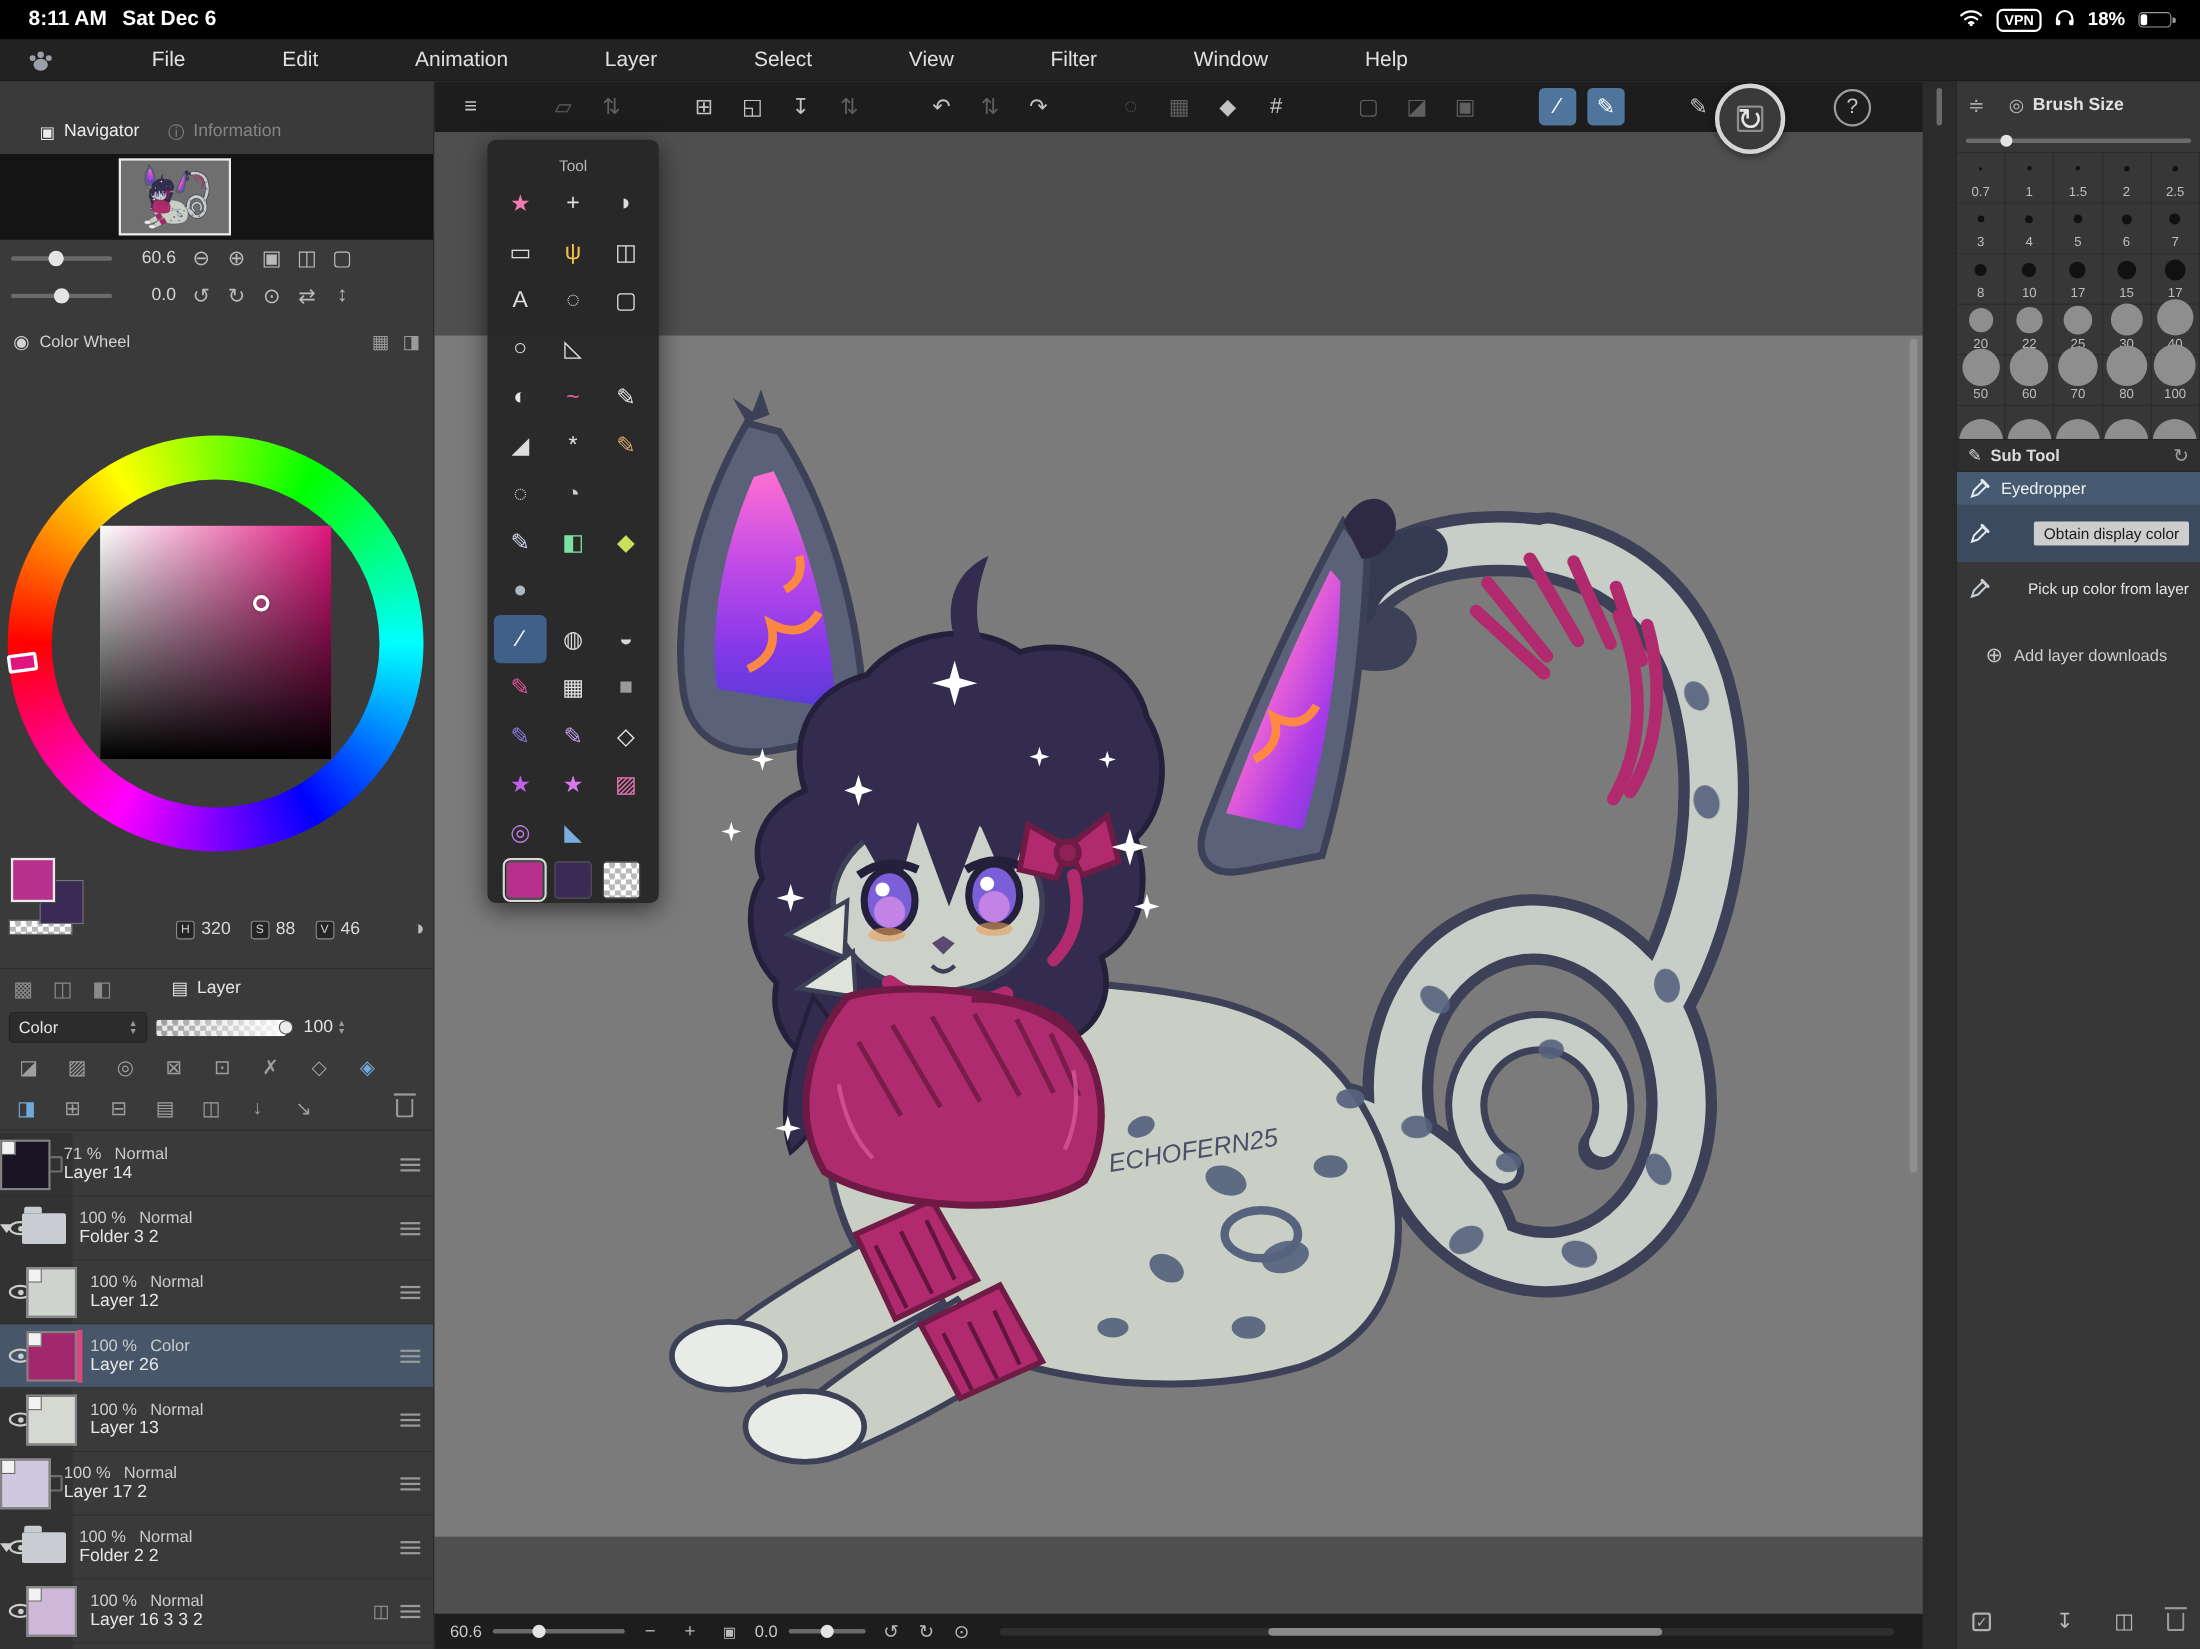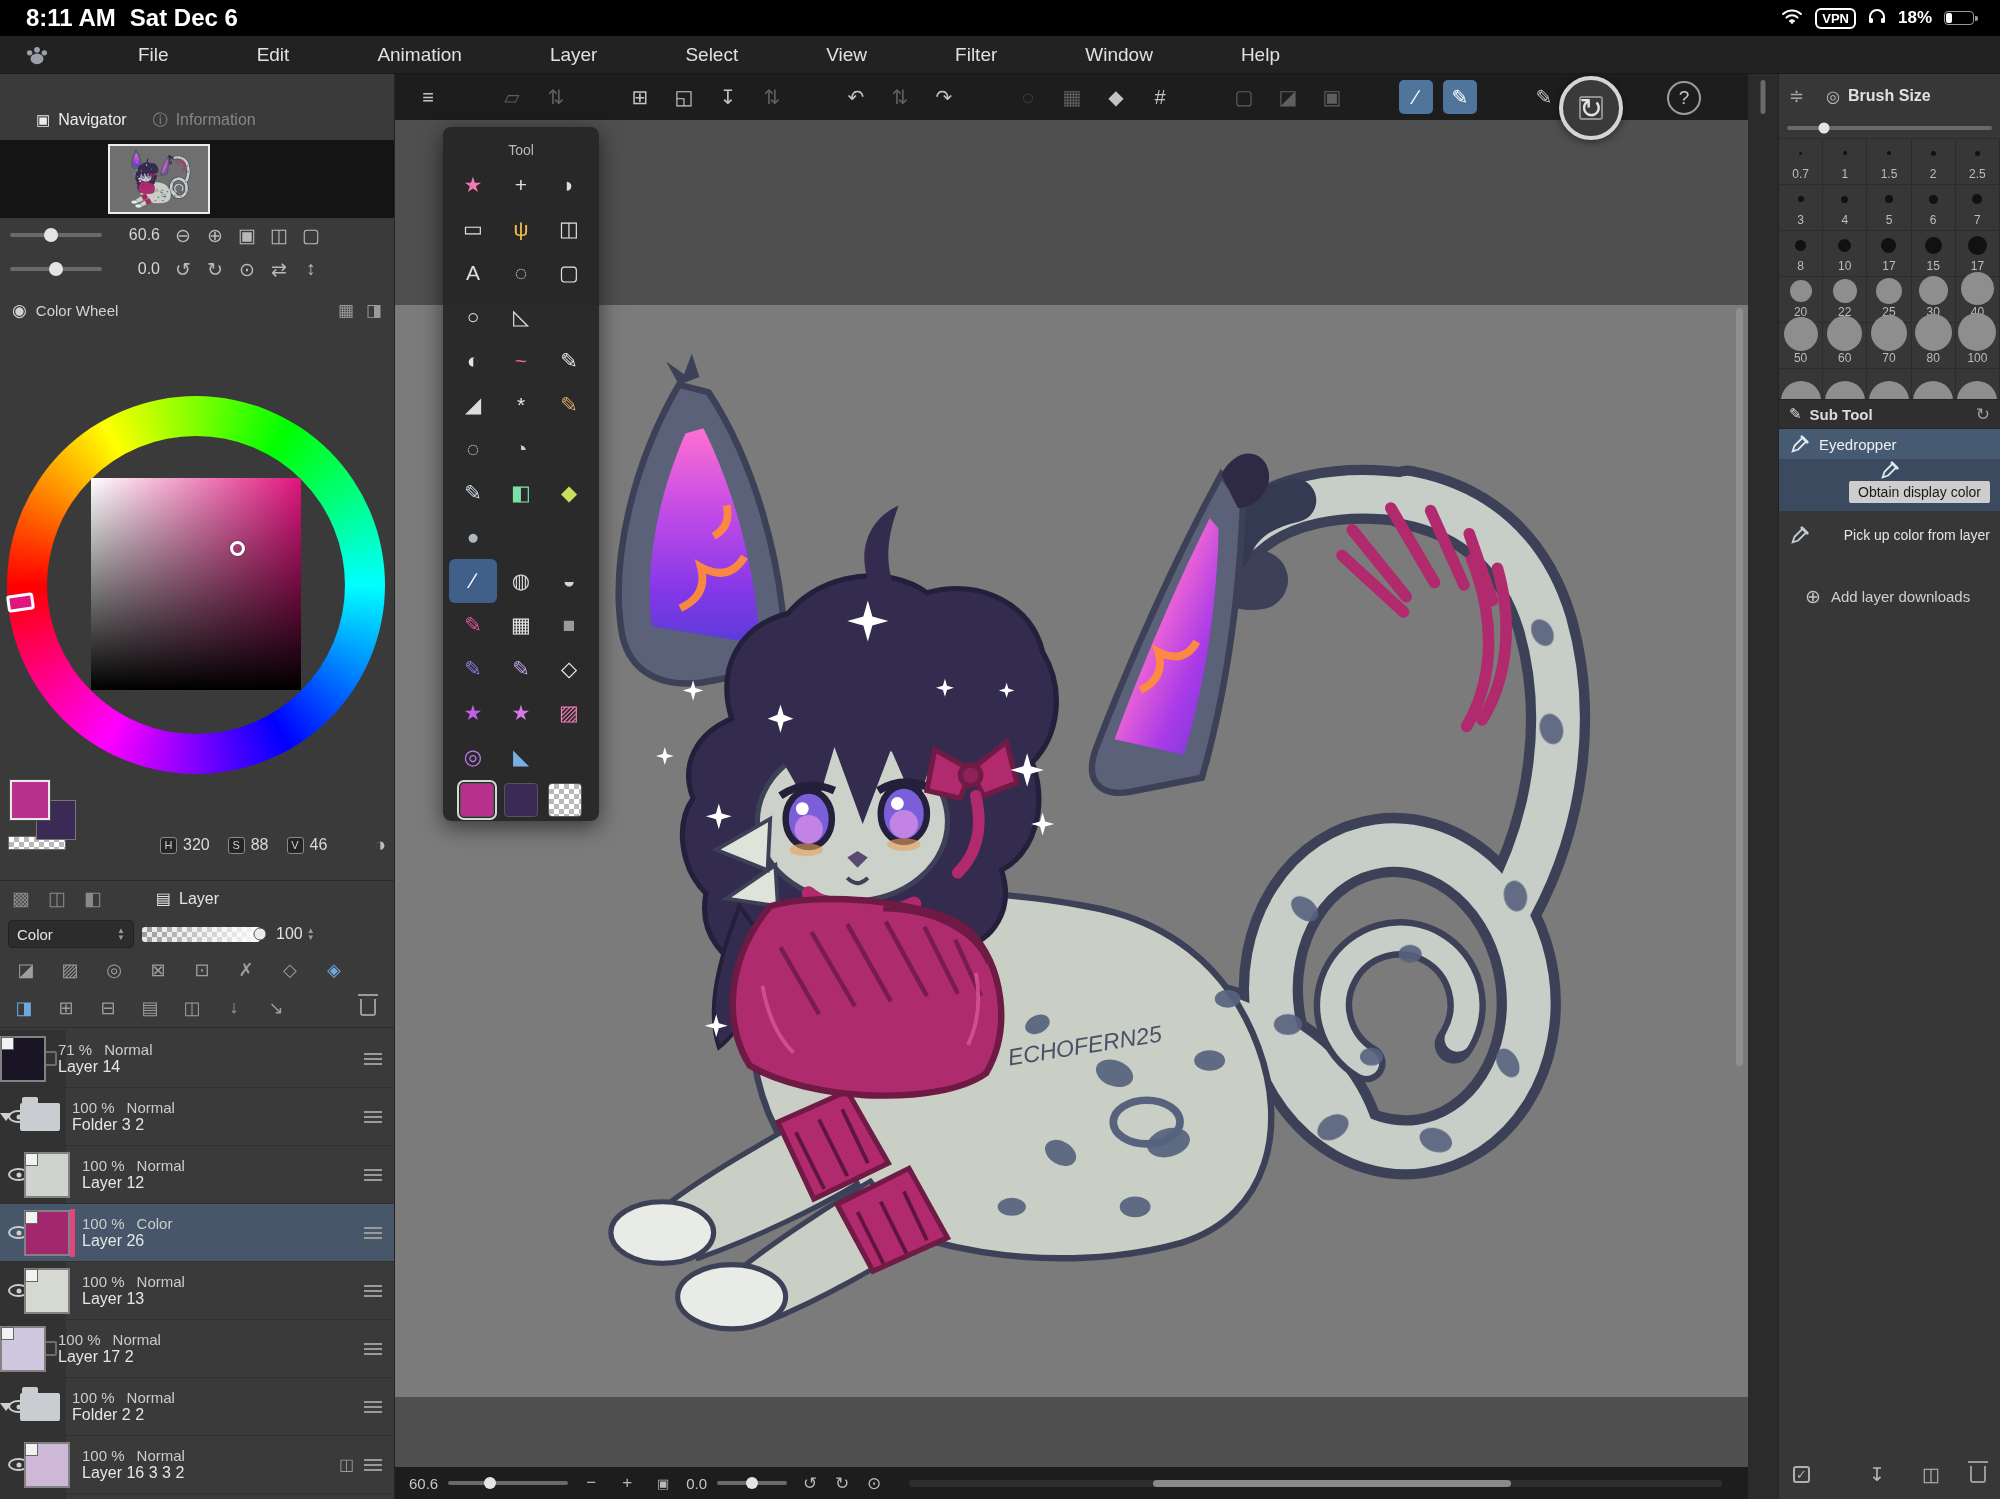--- a/index.html
+++ b/index.html
@@ -2,21 +2,21 @@
 <html><head>
 <meta charset="utf-8">
 <style>
   * { margin:0; padding:0; box-sizing:border-box; font-family:"Liberation Sans", sans-serif; }
   html,body { background:#000; }
   .app { position:relative; width:2000px; height:1499px; background:#3a3a3a; overflow:hidden; }
 
   
   .statusbar { position:absolute; left:0; top:0; width:2000px; height:36px; background:#000; color:#fff;
     display:flex; align-items:center; justify-content:space-between; padding:0 26px; }
-  .sb-left { display:flex; gap:14px; font-size:24px; font-weight:bold;text-align:right; }
+  .sb-left { display:flex; gap:14px; font-size:19px; font-weight:bold;text-align:right; }
   .sb-right { display:flex; align-items:center; gap:12px; }
   .vpn-badge { border:2px solid #fff; border-radius:6px; font-size:13px; font-weight:bold; padding:0 5px; line-height:17px; }
   .batt { width:30px; height:14px; border:1.5px solid #9a9a9a; border-radius:4px; position:relative; }
   .batt::after { content:""; position:absolute; right:-5px; top:4px; width:3px; height:5px; background:#9a9a9a; border-radius:0 2px 2px 0; }
   .batt i { position:absolute; left:1px; top:1px; bottom:1px; width:20%; background:#fff; border-radius:2px; }
   .sb-pct { font-size:17px; font-weight:bold; }
 
   
   .menubar { position:absolute; left:0; top:36px; width:2000px; height:38px; background:#222;
     display:flex; align-items:center; gap:42px; padding-left:24px; border-bottom:1px solid #1a1a1a; }
@@ -124,21 +124,21 @@
   .brush-grid { display:grid; grid-template-columns:repeat(5,1fr); border-top:1px solid #2c2c2c; }
   .bcell { height:46px; border-right:1px solid #2c2c2c; border-bottom:1px solid #2c2c2c; display:flex; flex-direction:column; align-items:center; justify-content:flex-end; padding-bottom:3px; }
   .bdot { border-radius:50%; background:#111; margin-bottom:auto; margin-top:auto; flex:none; }
   .bcell.big .bdot { background:#8e8e8e; }
   .blabel { font-size:12px; color:#bdbdbd; height:14px; }
   .brush-cut { height:30px; overflow:hidden; display:grid; grid-template-columns:repeat(5,1fr); }
   .brush-cut .bcell { height:60px; justify-content:flex-start; padding-top:6px; border-bottom:none; }
   .subtool-head { height:30px; background:#2f2f2f; border-top:1px solid #242424; border-bottom:1px solid #242424; display:flex; align-items:center; gap:8px; padding:0 10px; color:#dcdcdc; font-size:15px; font-weight:bold; }
   .subtool-head .rld { margin-left:auto; color:#a0a0a0; font-weight:normal; font-size:17px; }
   .st-group { height:30px; background:#465a72; display:flex; align-items:center; gap:8px; padding:0 10px; color:#f0f0f0; font-size:15px; }
-  .st-item-sel { height:52px; background:#3b4a5e; display:flex; align-items:center; padding:0 10px;flex-direction:column; }
+  .st-item-sel { height:52px; background:#3b4a5e; display:flex; align-items:center; padding:16px 10px; }
   .st-label { margin-left:auto; background:#cdcdcd; color:#1a1a1a; font-size:14px; padding:3px 9px; border-radius:2px; }
   .st-item { height:48px; display:flex; align-items:center; padding:0 10px; color:#e4e4e4; font-size:14px; gap:10px; }
   .st-item span.txt { margin-left:auto; }
   .st-add { height:42px; display:flex; align-items:center; gap:10px; padding:0 26px; color:#cfcfcf; font-size:15px; margin-top:16px; }
   .st-add .plus { font-size:19px; color:#c2c2c2; }
   .dropper { width:22px; height:22px; flex:none; }
   .rp-bottom { position:absolute; left:0; right:0; bottom:8px; height:34px; display:flex; align-items:center; padding:0 14px; gap:24px; }
   .rp-bottom .push { flex:1; }
   .chk-done { width:17px; height:17px; border:2px solid #b0b0b0; border-radius:3px; color:#b0b0b0; font-size:13px; display:flex; align-items:center; justify-content:center; }
 

